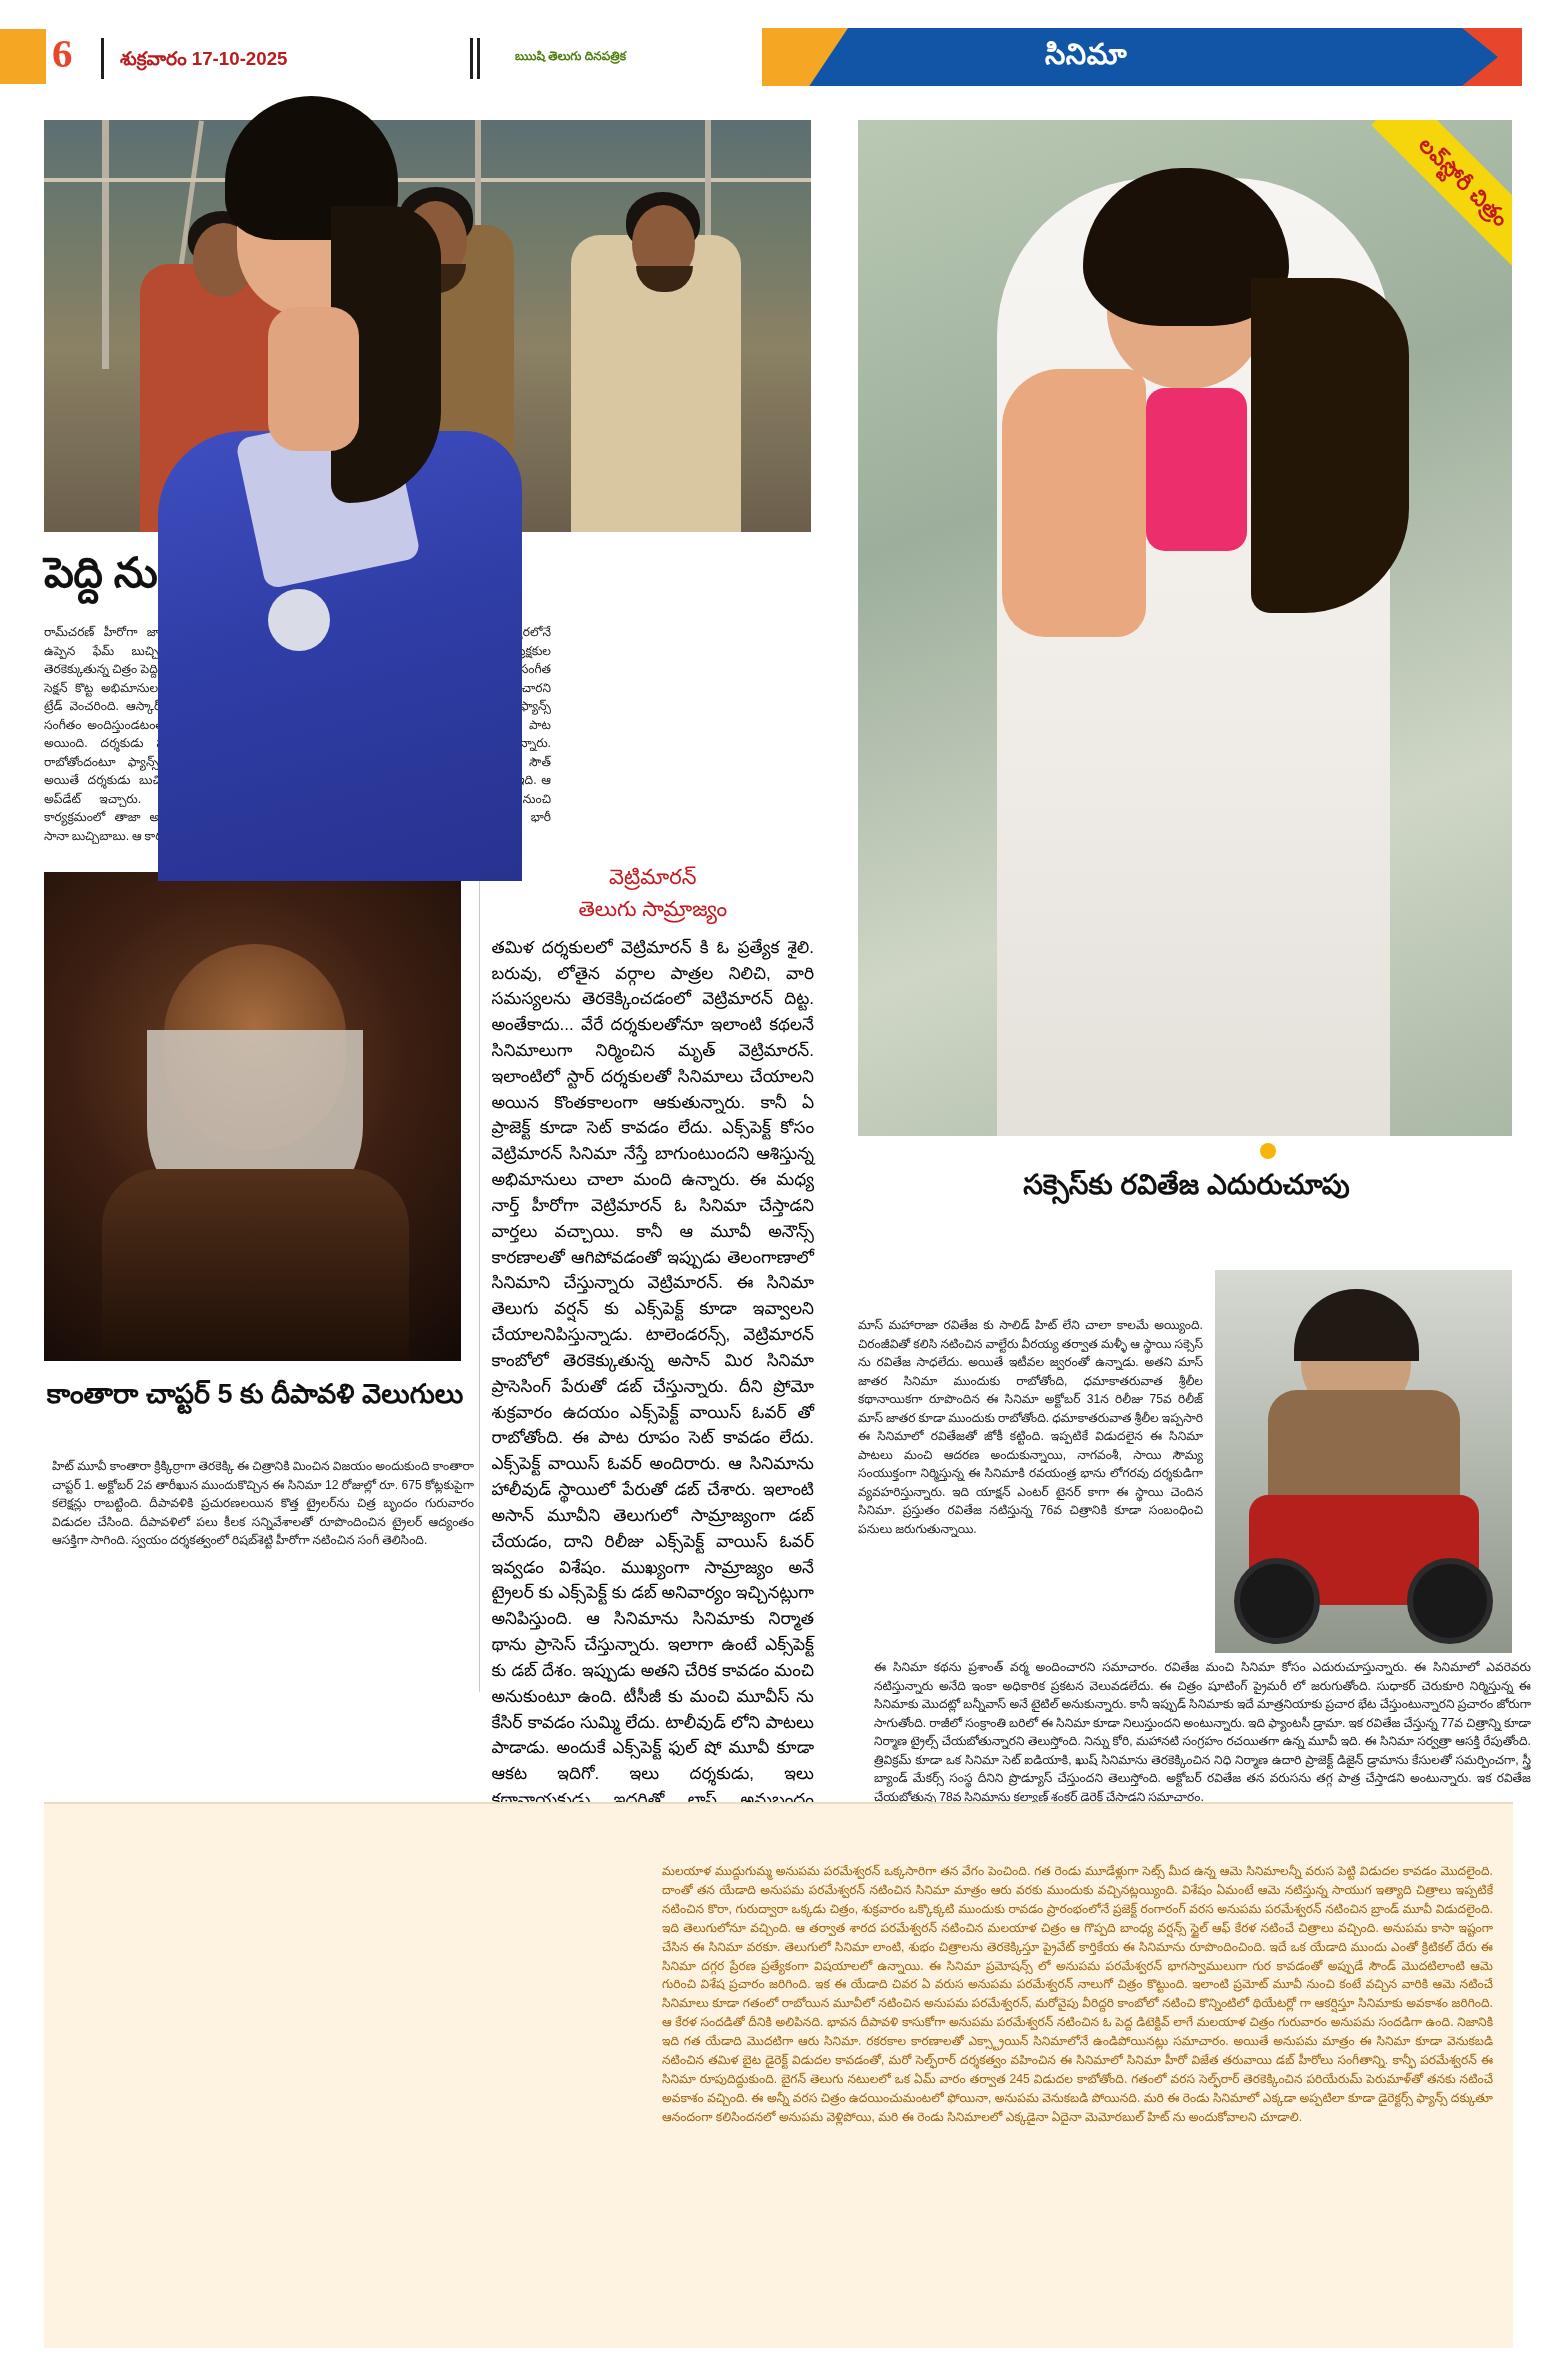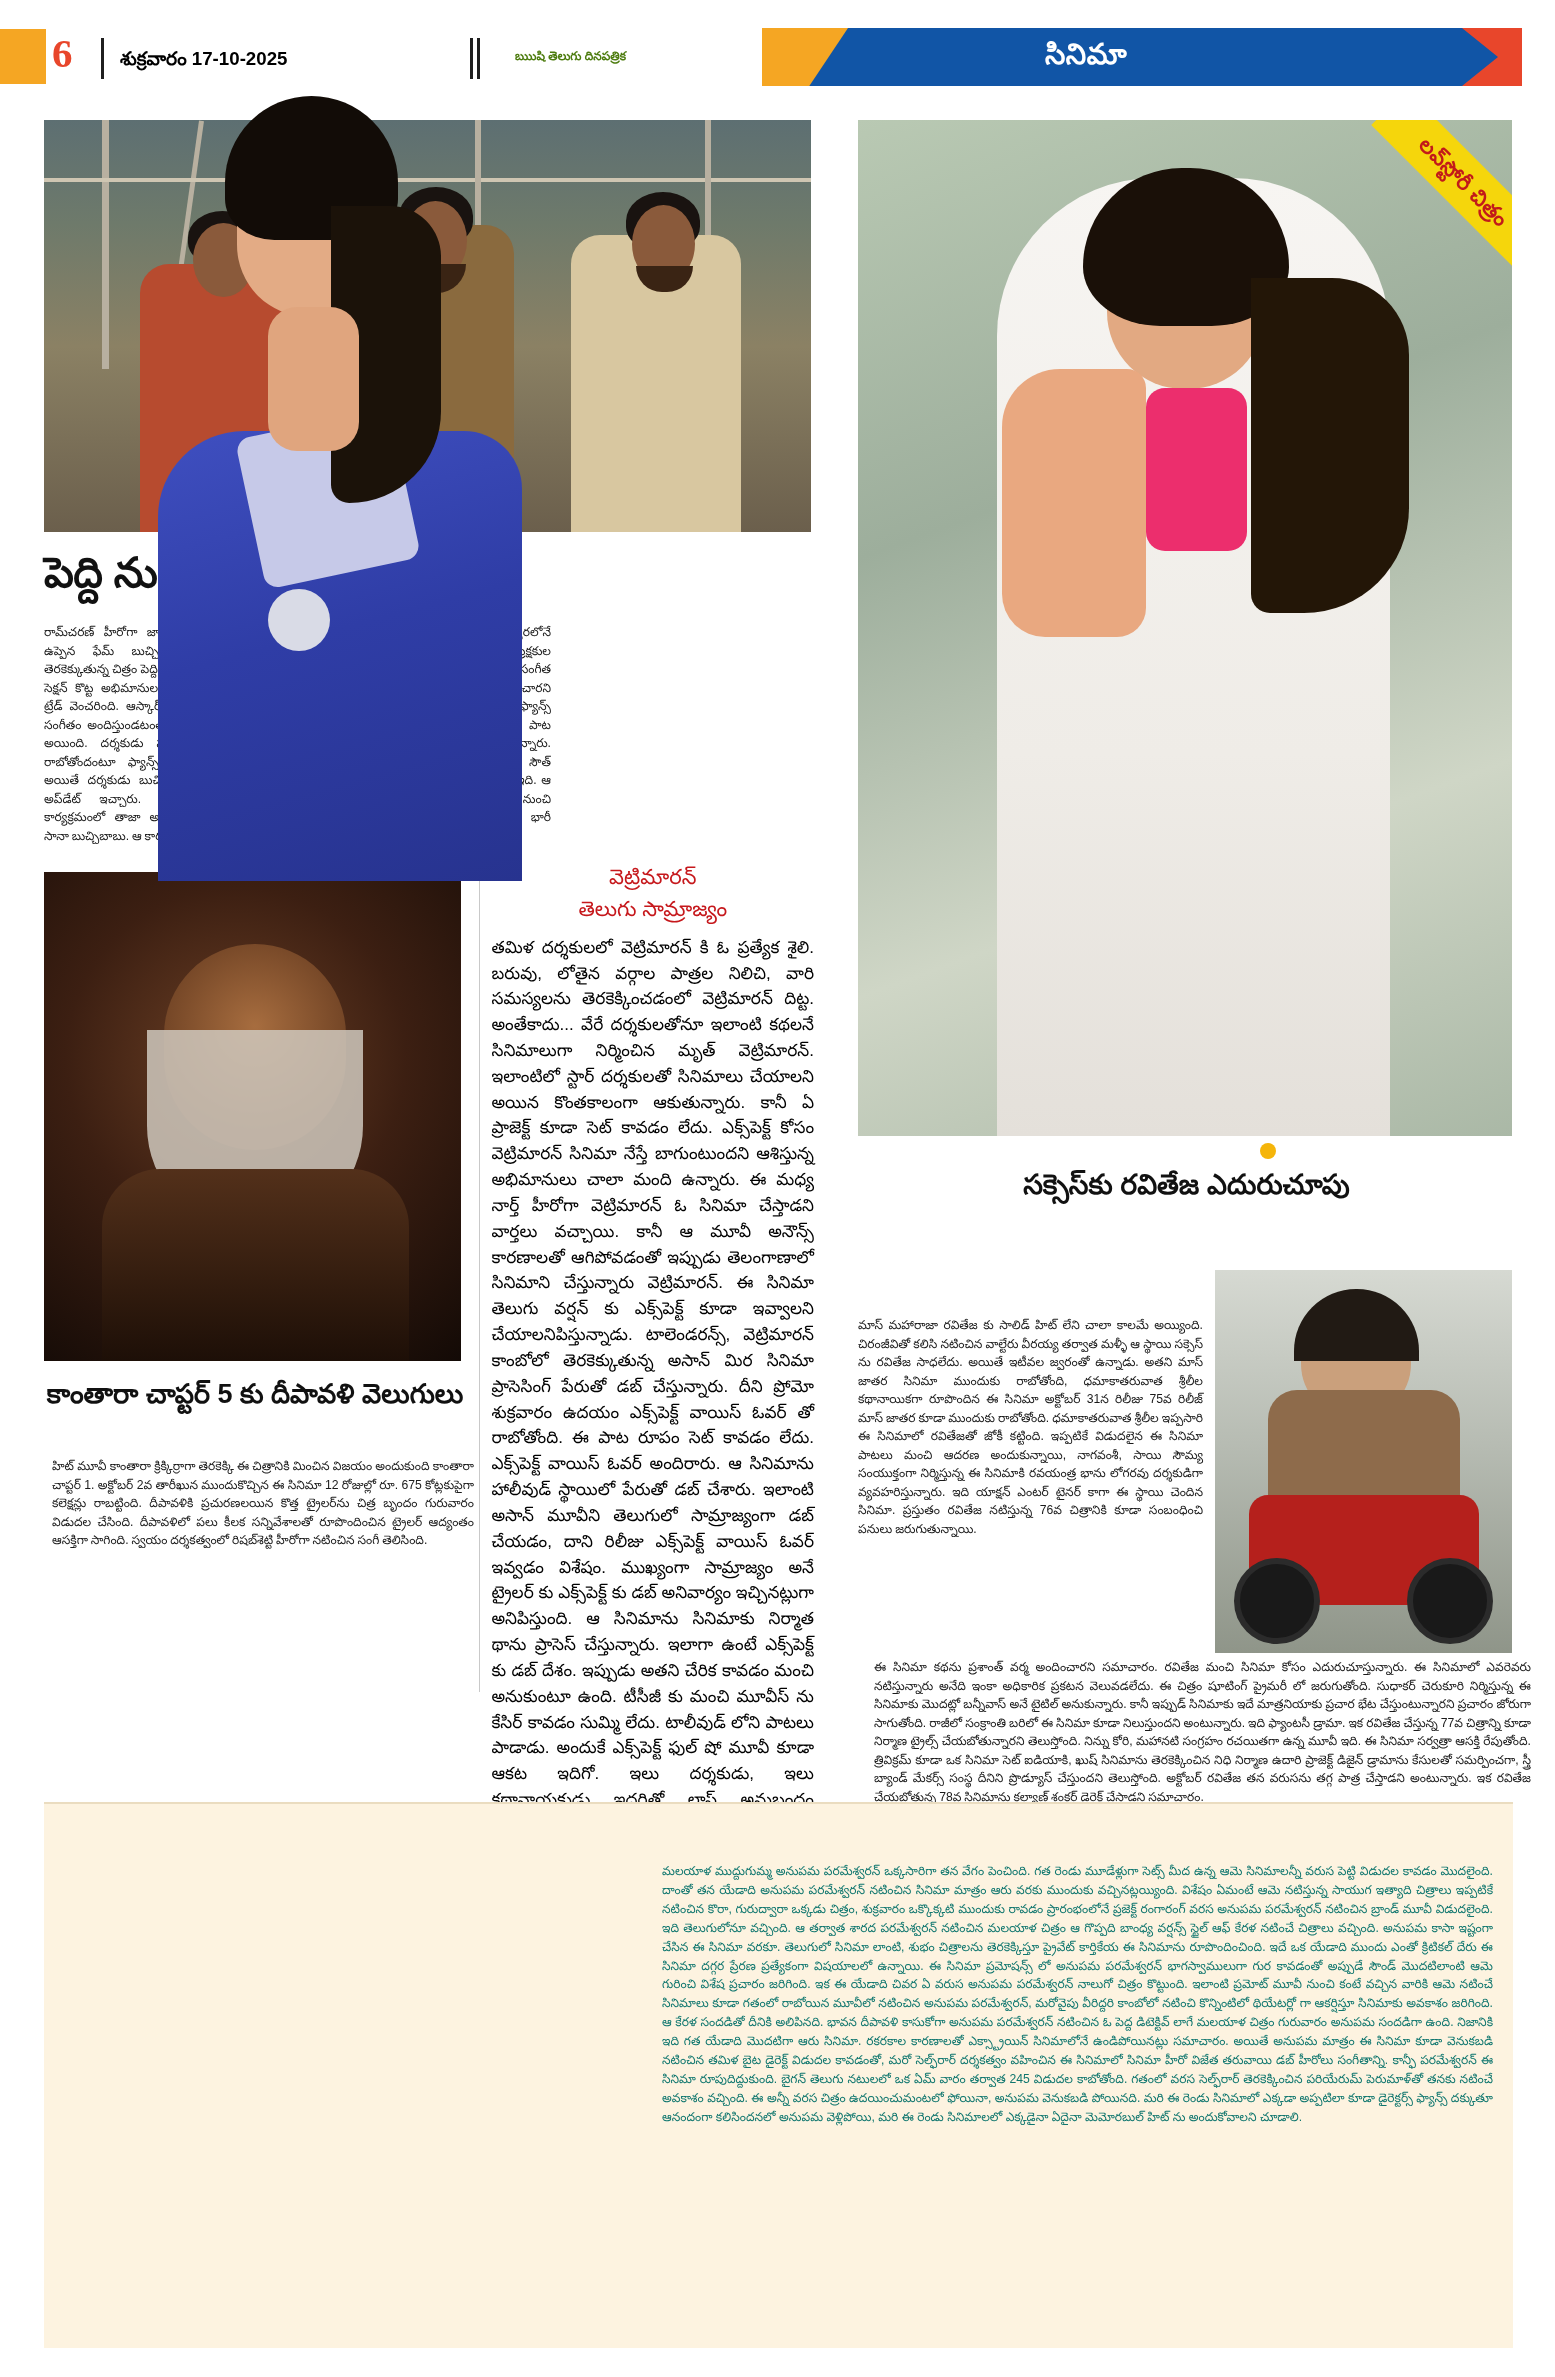--- a/index.html
+++ b/index.html
@@ -44,21 +44,21 @@
     background: #1f1f1f;
   }
   .rule-1 { left: 101px; }
   .rule-2 { left: 470px; }
   .rule-3 { left: 477px; }
   .masthead-date {
     position: absolute;
     left: 120px; top: 48px;
     font-size: 18.7px;
     font-weight: bold;
-    color: #000000;
+    color: #b91c1c;
   }
   .masthead-paper {
     position: absolute;
     left: 515px; top: 49px;
     font-size: 12px;
     font-weight: bold;
     color: #4d7c0f;
   }
   .masthead-banner {
     position: absolute;
@@ -196,21 +196,21 @@
     color: #c6181c;
     text-align: center;
   }
   #anupama-panel .panel-body {
     position: absolute;
     left: 618px; top: 58px;
     width: 831px;
     font-size: 12.2px;
     line-height: 1.55;
     text-align: justify;
-    color: #0f766e;
+    color: #a16207;
   }
 
   
   #vetri-box {
     position: absolute;
     left: 479px; top: 858px;
     width: 335px; height: 834px;
     border-left: 1px solid #c9c9c9;
     padding-left: 11.5px;
   }

